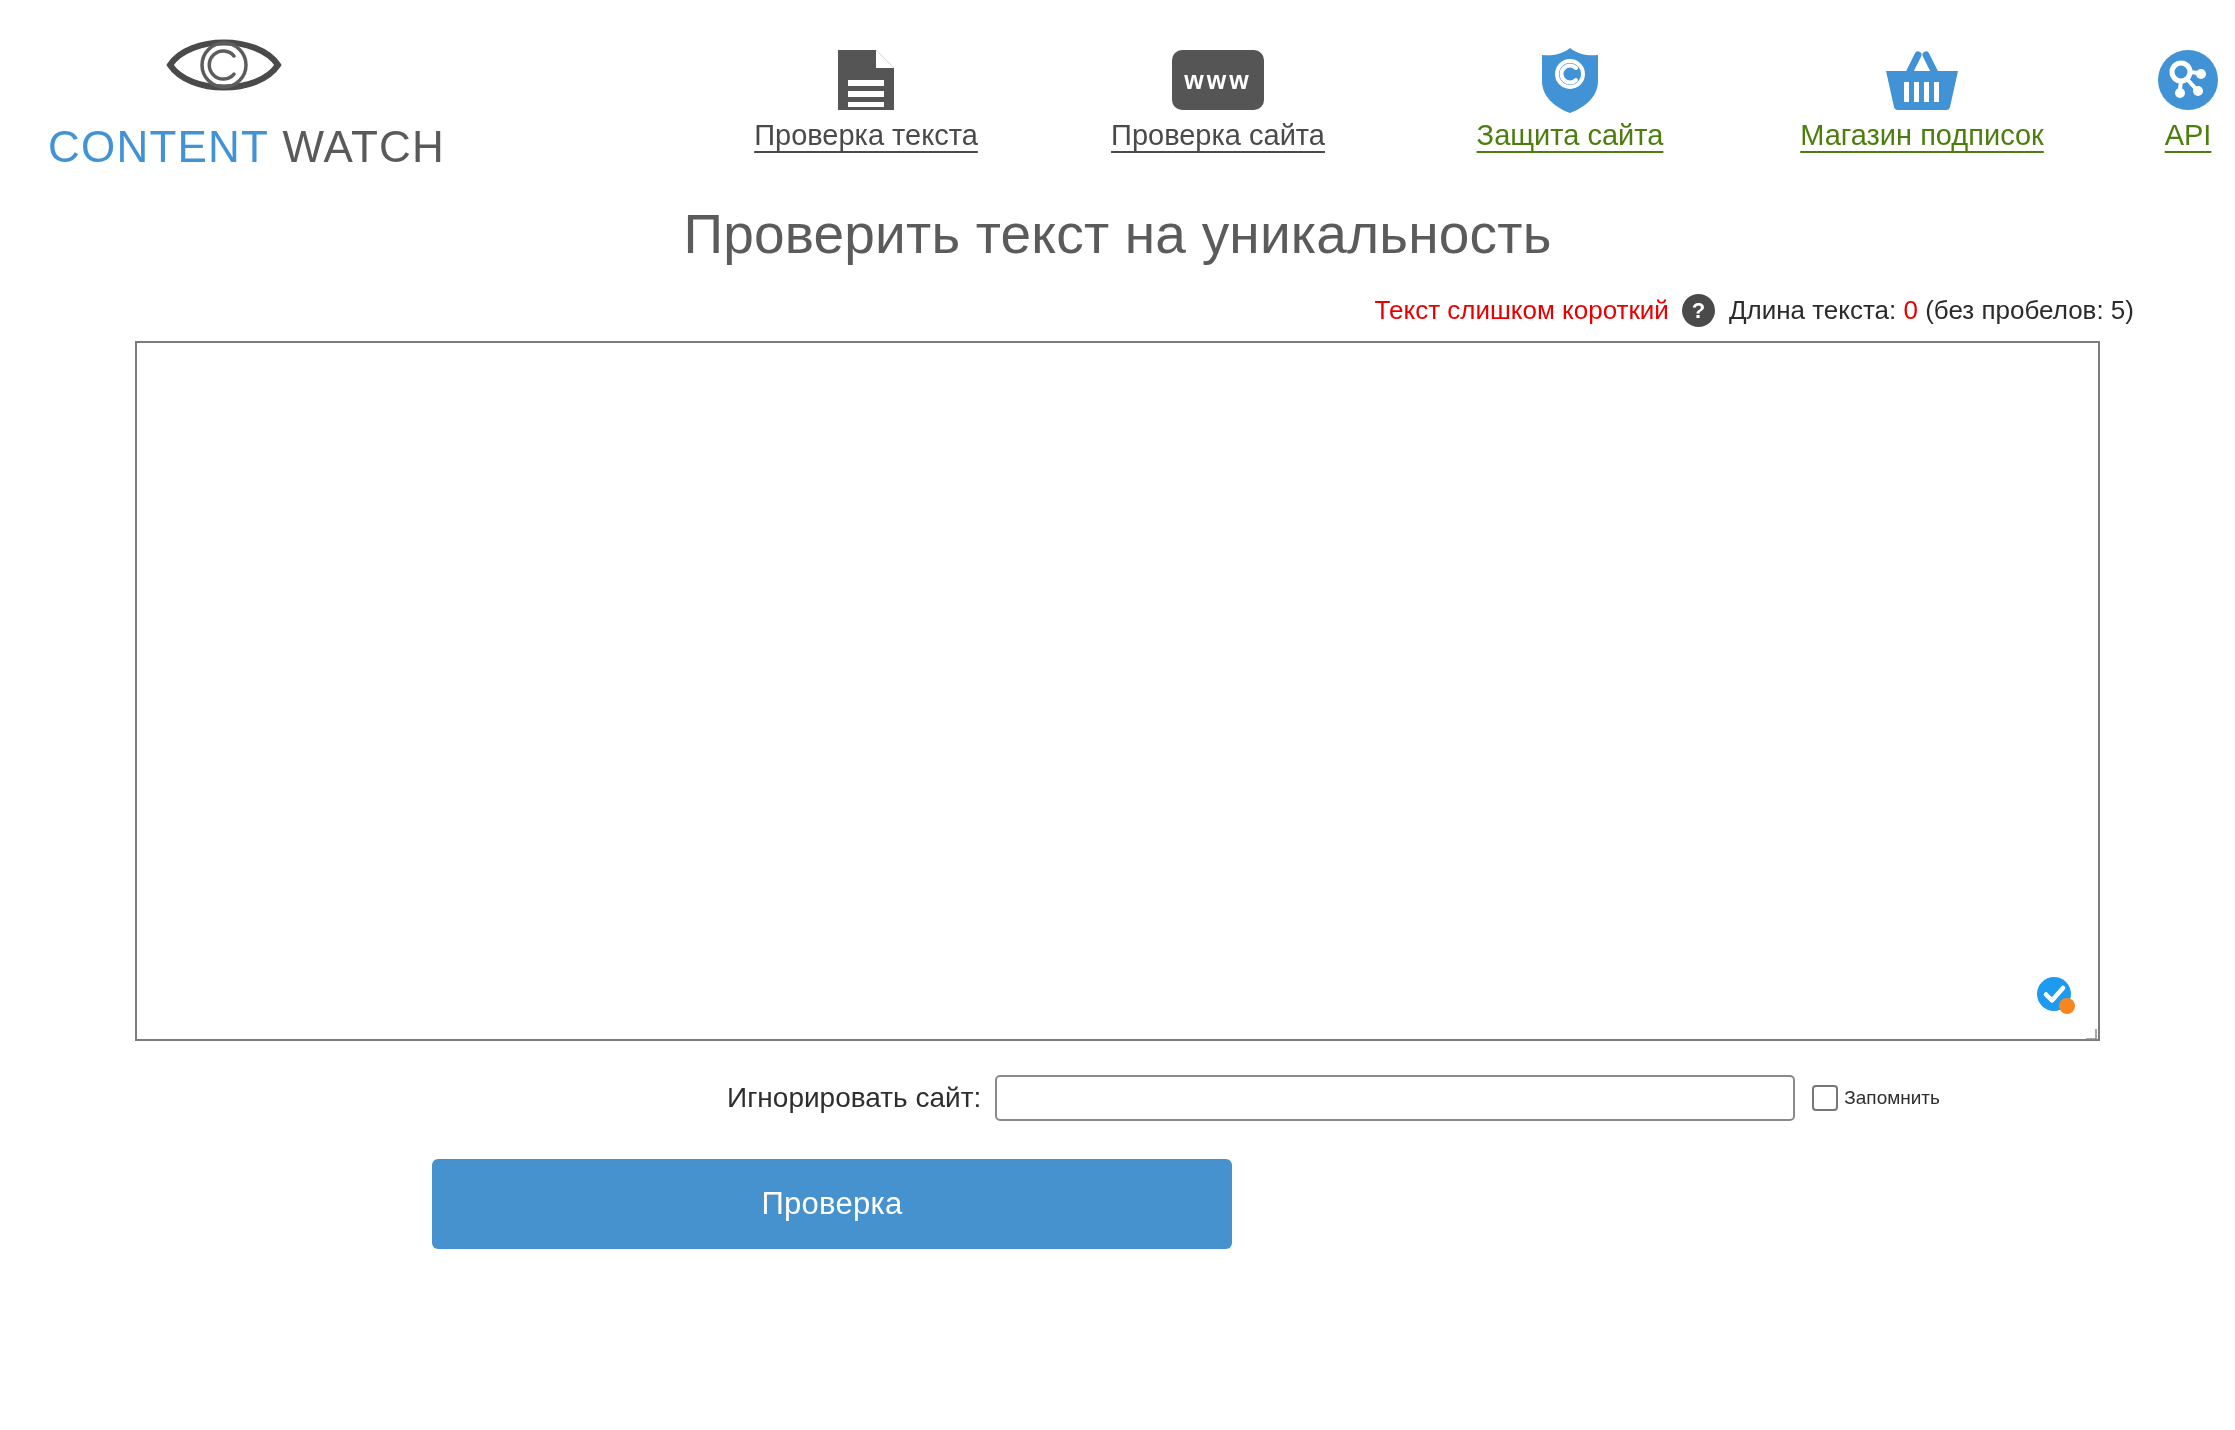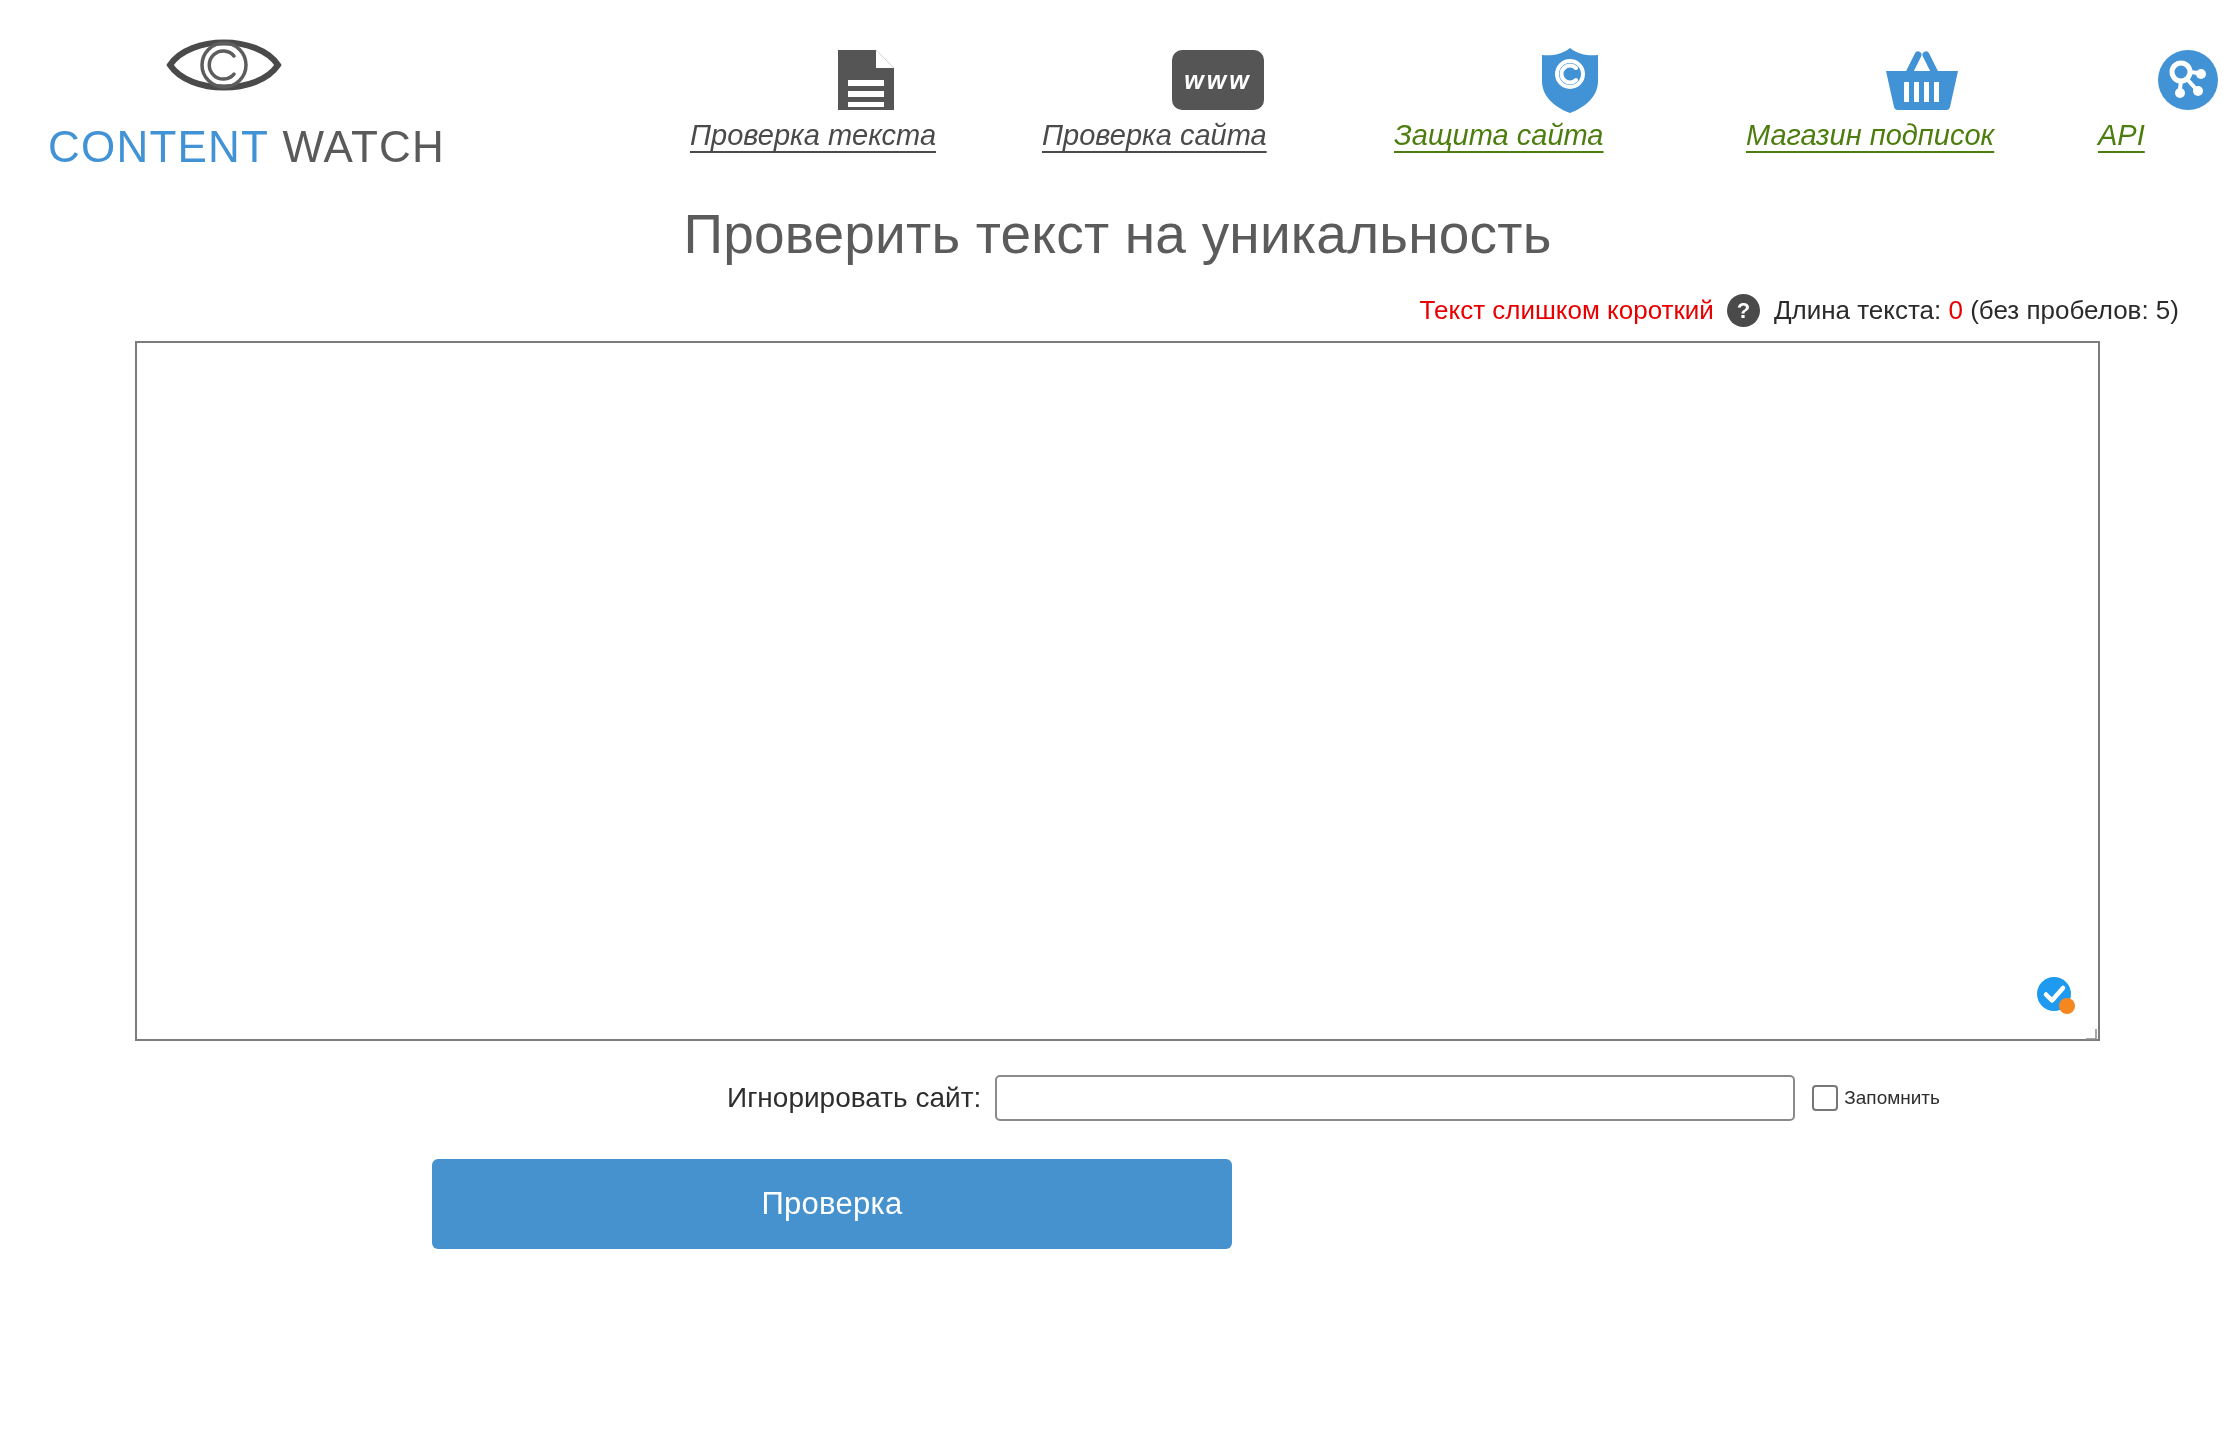--- a/index.html
+++ b/index.html
@@ -50,24 +50,24 @@
   .nav {
     position: absolute;
     left: 690px;
     top: 40px;
     width: 1545px;
     display: flex;
     align-items: flex-start;
   }
   .nav-item {
     width: 352px;
+    text-align: center;
     text-decoration: none;
     display: block;
     flex: 0 0 auto;
-    font-style: italic;
   }
   .nav-item.api-item { width: 180px; }
 
   .nav-icon-wrap {
     height: 80px;
     display: flex;
     align-items: center;
     justify-content: center;
   }
   .nav-label {
@@ -109,21 +109,21 @@
     padding-top: 2px;
     text-align: center;
     font-size: 55px;
     font-weight: 300;
     color: #5b5b5b;
     letter-spacing: 0.2px;
   }
 
   .status-row {
     margin-top: 28px;
-    padding-right: 56px;
+    padding-right: 101px;
     display: flex;
     justify-content: flex-end;
     align-items: center;
     font-size: 26px;
     color: #333333;
   }
   .status-warn {
     color: #e80000;
     white-space: nowrap;
   }

